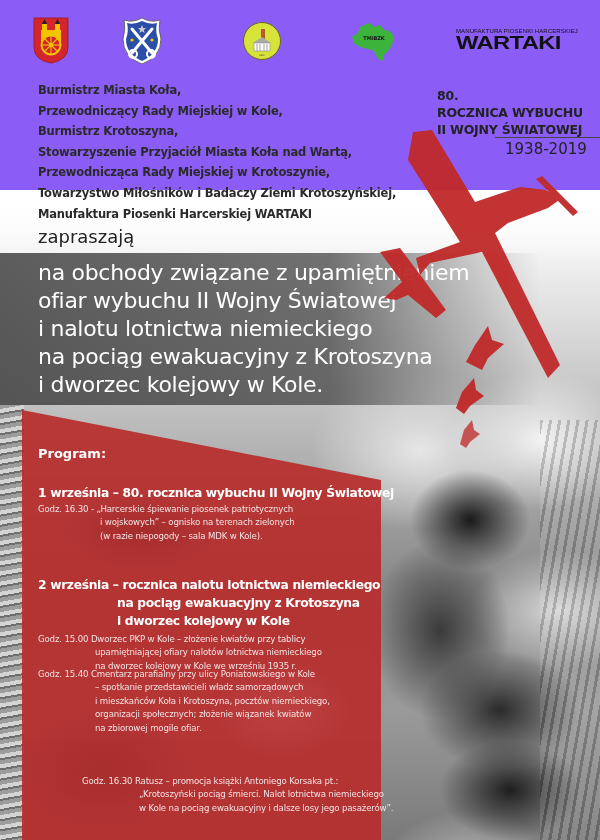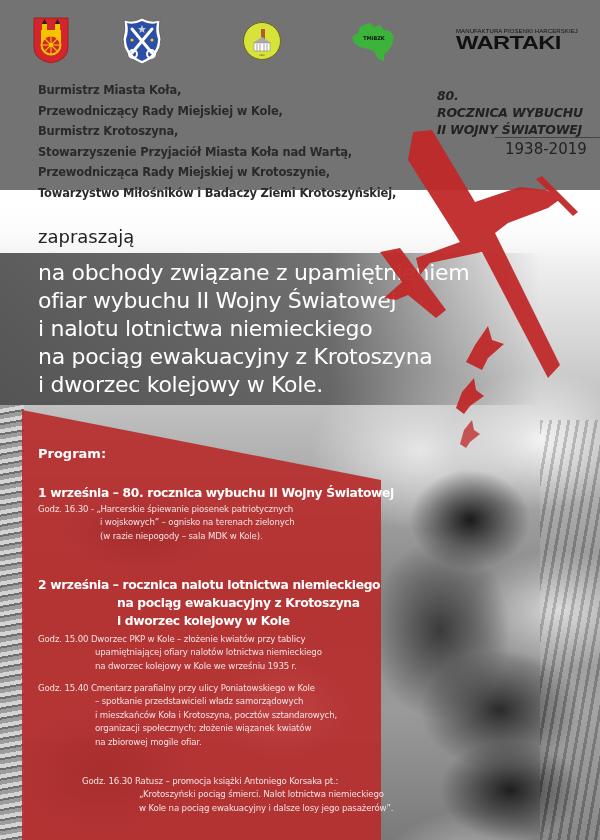--- a/index.html
+++ b/index.html
@@ -1,19 +1,19 @@
 <!DOCTYPE html>
 <html><head>
 <meta charset="utf-8">
 <style>
   * { margin: 0; padding: 0; box-sizing: border-box; }
   html, body { width: 600px; height: 840px; overflow: hidden; background: #ffffff; }
   body { position: relative; font-family: "DejaVu Sans", sans-serif; }
 
-  .poster { position: absolute; left: 0; top: 0; width: 600px; height: 840px; overflow: hidden; background: #737373; }
+  .poster { position: absolute; left: 0; top: 0; width: 600px; height: 840px; overflow: hidden; background: #8b5cf6; }
 
   
   .photo-bg {
     position: absolute; left: 0; top: 190px; width: 600px; height: 650px;
     background:
       radial-gradient(ellipse 60px 50px at 470px 330px, #1a1a1a 0%, rgba(20,20,20,0.0) 100%),
       radial-gradient(ellipse 80px 60px at 500px 520px, #2a2a2a 0%, rgba(30,30,30,0) 100%),
       radial-gradient(ellipse 70px 90px at 440px 440px, #3a3a3a 0%, rgba(40,40,40,0) 100%),
       radial-gradient(ellipse 90px 70px at 540px 250px, #f2f2f2 0%, rgba(240,240,240,0) 100%),
       radial-gradient(ellipse 110px 80px at 420px 260px, #e6e6e6 0%, rgba(230,230,230,0) 100%),
@@ -48,21 +48,21 @@
   .wartaki-small { font-family: "Liberation Sans", sans-serif; font-size: 6px; color: #111; letter-spacing: 0.1px; white-space: nowrap; }
   .wartaki-big { font-family: "Liberation Sans", sans-serif; font-weight: 900; font-size: 19px; color: #111; line-height: 18px; letter-spacing: -0.5px; transform: scaleX(1.25); transform-origin: left; white-space: nowrap; }
 
   
   .hosts { position: absolute; left: 38px; top: 80px; }
   .host-line { font-family: "DejaVu Sans", sans-serif; font-size: 11.5px; font-weight: bold; color: #2a2a2a; line-height: 20.6px; white-space: nowrap; letter-spacing: -0.2px; }
   .invite { position: absolute; left: 38px; top: 226px; font-family: "DejaVu Sans", sans-serif; font-size: 18px; color: #222; white-space: nowrap; }
 
   
   .anniv { position: absolute; left: 437px; top: 87px; }
-  .anniv-line { font-family: "DejaVu Sans", sans-serif; font-weight: bold; font-size: 12.5px; color: #222; line-height: 17px; white-space: nowrap; letter-spacing: -0.2px; font-style: italic; }
+  .anniv-line { font-family: "DejaVu Sans", sans-serif; font-weight: bold; font-size: 12.5px; color: #222; line-height: 17px; white-space: nowrap; letter-spacing: -0.2px; }
   .anniv-rule { position: absolute; left: 495px; top: 137px; width: 105px; height: 1px; background: #444; }
   .anniv-years { position: absolute; left: 505px; top: 140px; font-family: "DejaVu Sans", sans-serif; font-size: 15px; color: #222; white-space: nowrap; }
 
   
   .gray-band { position: absolute; left: 0; top: 253px; width: 600px; height: 152px;
     background: linear-gradient(90deg, rgba(60,60,60,0.82) 0%, rgba(70,70,70,0.75) 55%, rgba(90,90,90,0.35) 75%, rgba(120,120,120,0) 90%); }
   .headline { position: absolute; left: 38px; top: 259px; }
   .headline-line { font-family: "DejaVu Sans", sans-serif; font-size: 22px; color: #ffffff; line-height: 28px; white-space: nowrap; letter-spacing: -0.3px; }
 
   
@@ -157,20 +157,21 @@
     </div>
   </div>
 
   <div class="hosts">
     <div class="host-line">Burmistrz Miasta Koła,</div>
     <div class="host-line">Przewodniczący Rady Miejskiej w Kole,</div>
     <div class="host-line">Burmistrz Krotoszyna,</div>
     <div class="host-line">Stowarzyszenie Przyjaciół Miasta Koła nad Wartą,</div>
     <div class="host-line">Przewodnicząca Rady Miejskiej w Krotoszynie,</div>
     <div class="host-line">Towarzystwo Miłośników i Badaczy Ziemi Krotoszyńskiej,</div>
+    <div class="host-line">Manufaktura Piosenki Harcerskiej WARTAKI</div>
   </div>
   <div class="invite">zapraszają</div>
 
   <div class="anniv">
     <div class="anniv-line">80.</div>
     <div class="anniv-line">ROCZNICA WYBUCHU</div>
     <div class="anniv-line">II WOJNY ŚWIATOWEJ</div>
   </div>
   <div class="anniv-rule"></div>
   <div class="anniv-years">1938-2019</div>
@@ -222,25 +223,25 @@
     <span class="cont">i dworzec kolejowy w Kole</span>
   </div>
 
   <div class="ev" style="top:633px;">
     <span class="time">Godz. 15.00</span>
     <span>Dworzec PKP w Kole – złożenie kwiatów przy tablicy</span>
     <span class="cont" style="padding-left:57px;text-align:right;">upamiętniającej ofiary nalotów lotnictwa niemieckiego</span>
     <span class="cont" style="padding-left:57px;">na dworzec kolejowy w Kole we wrześniu 1935 r.</span>
   </div>
 
-  <div class="ev" style="top:682px;">
+  <div class="ev" style="top:668px;">
     <span class="time">Godz. 15.40</span>
     <span>Cmentarz parafialny przy ulicy Poniatowskiego w Kole</span>
     <span class="cont" style="padding-left:57px;">– spotkanie przedstawicieli władz samorządowych</span>
-    <span class="cont" style="padding-left:57px;">i mieszkańców Koła i Krotoszyna, pocztów sztandarowych,</span>
+    <span class="cont" style="padding-left:57px;">i mieszkańców Koła i Krotoszyna, pocztów niemieckiego,</span>
     <span class="cont" style="padding-left:57px;">organizacji społecznych; złożenie wiązanek kwiatów</span>
     <span class="cont" style="padding-left:57px;">na zbiorowej mogile ofiar.</span>
   </div>
 
   <div class="ev" style="top:775px;margin-left:44px;">
     <span class="time">Godz. 16.30</span>
     <span>Ratusz – promocja książki Antoniego Korsaka pt.:</span>
     <span class="cont" style="padding-left:57px;">„Krotoszyński pociąg śmierci. Nalot lotnictwa niemieckiego</span>
     <span class="cont" style="padding-left:57px;">w Kole na pociąg ewakuacyjny i dalsze losy jego pasażerów”.</span>
   </div>

